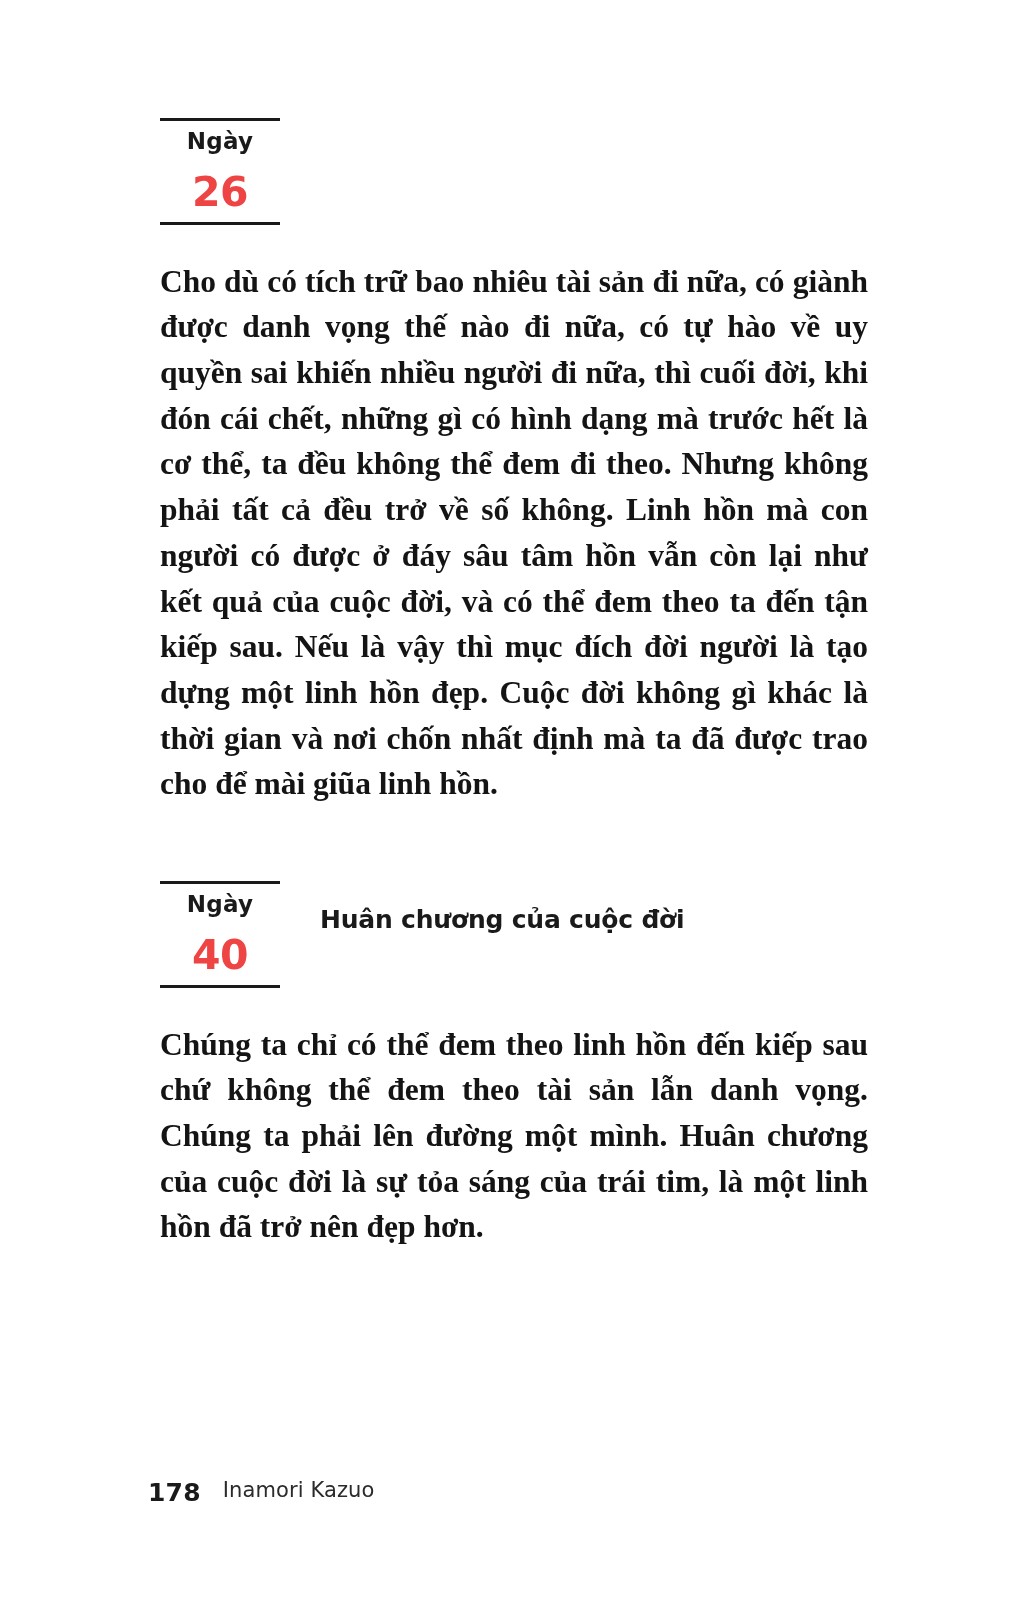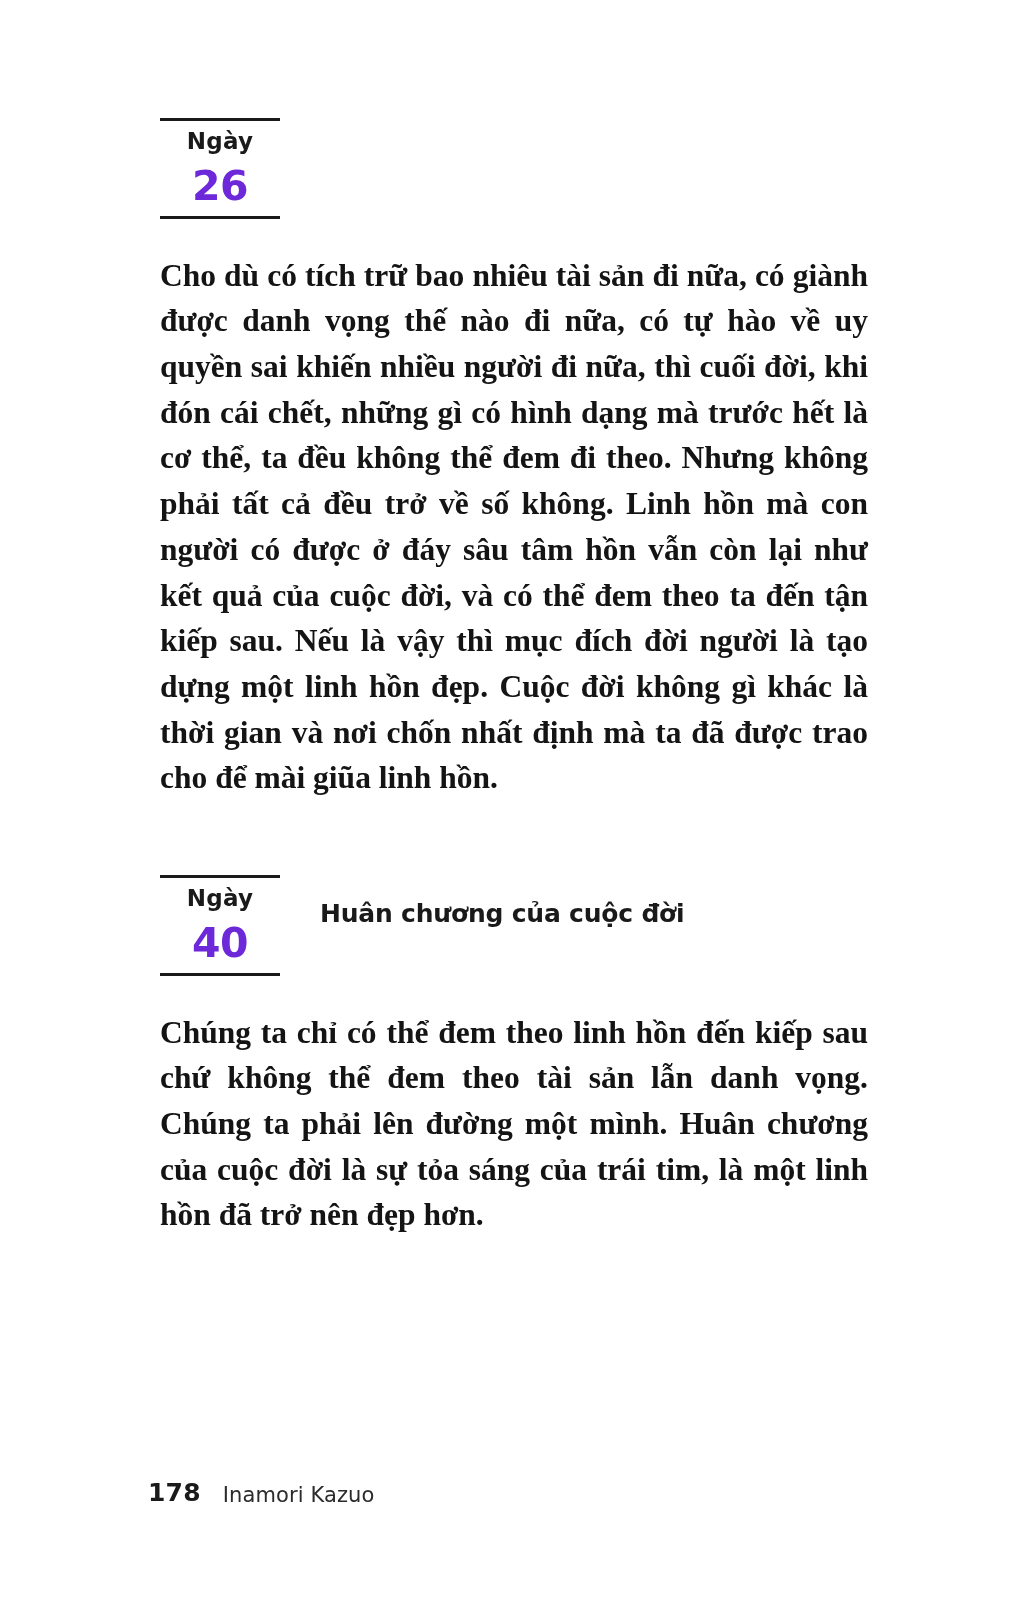--- a/index.html
+++ b/index.html
@@ -52,22 +52,22 @@
     letter-spacing: 0.3px;
     line-height: 1.25;
     color: #1a1a1a;
   }
   .day-badge .day-num {
     display: block;
     font-size: 41px;
     font-weight: 700;
     line-height: 1.05;
     letter-spacing: -0.5px;
-    color: #6d28d9;
-    margin-top: 9px;
+    color: #ef4444;
+    margin-top: 15px;
   }
   .entry-title {
     font-family: "DejaVu Sans", sans-serif;
     font-size: 25px;
     font-weight: 700;
     color: #1a1a1a;
     padding-left: 40px;
     padding-top: 24px;
     line-height: 1.2;
     letter-spacing: -0.2px;
@@ -91,21 +91,21 @@
   .spacer-between {
     height: 74px;
   }
 
   
   .footer {
     position: absolute;
     left: 148px;
     bottom: 108px;
     display: flex;
-    align-items: flex-end;
+    align-items: flex-start;
     font-family: "DejaVu Sans", sans-serif;
   }
   .footer .page-number {
     font-size: 25px;
     font-weight: 700;
     color: #1a1a1a;
     letter-spacing: 0.2px;
   }
   .footer .author {
     font-size: 21px;

